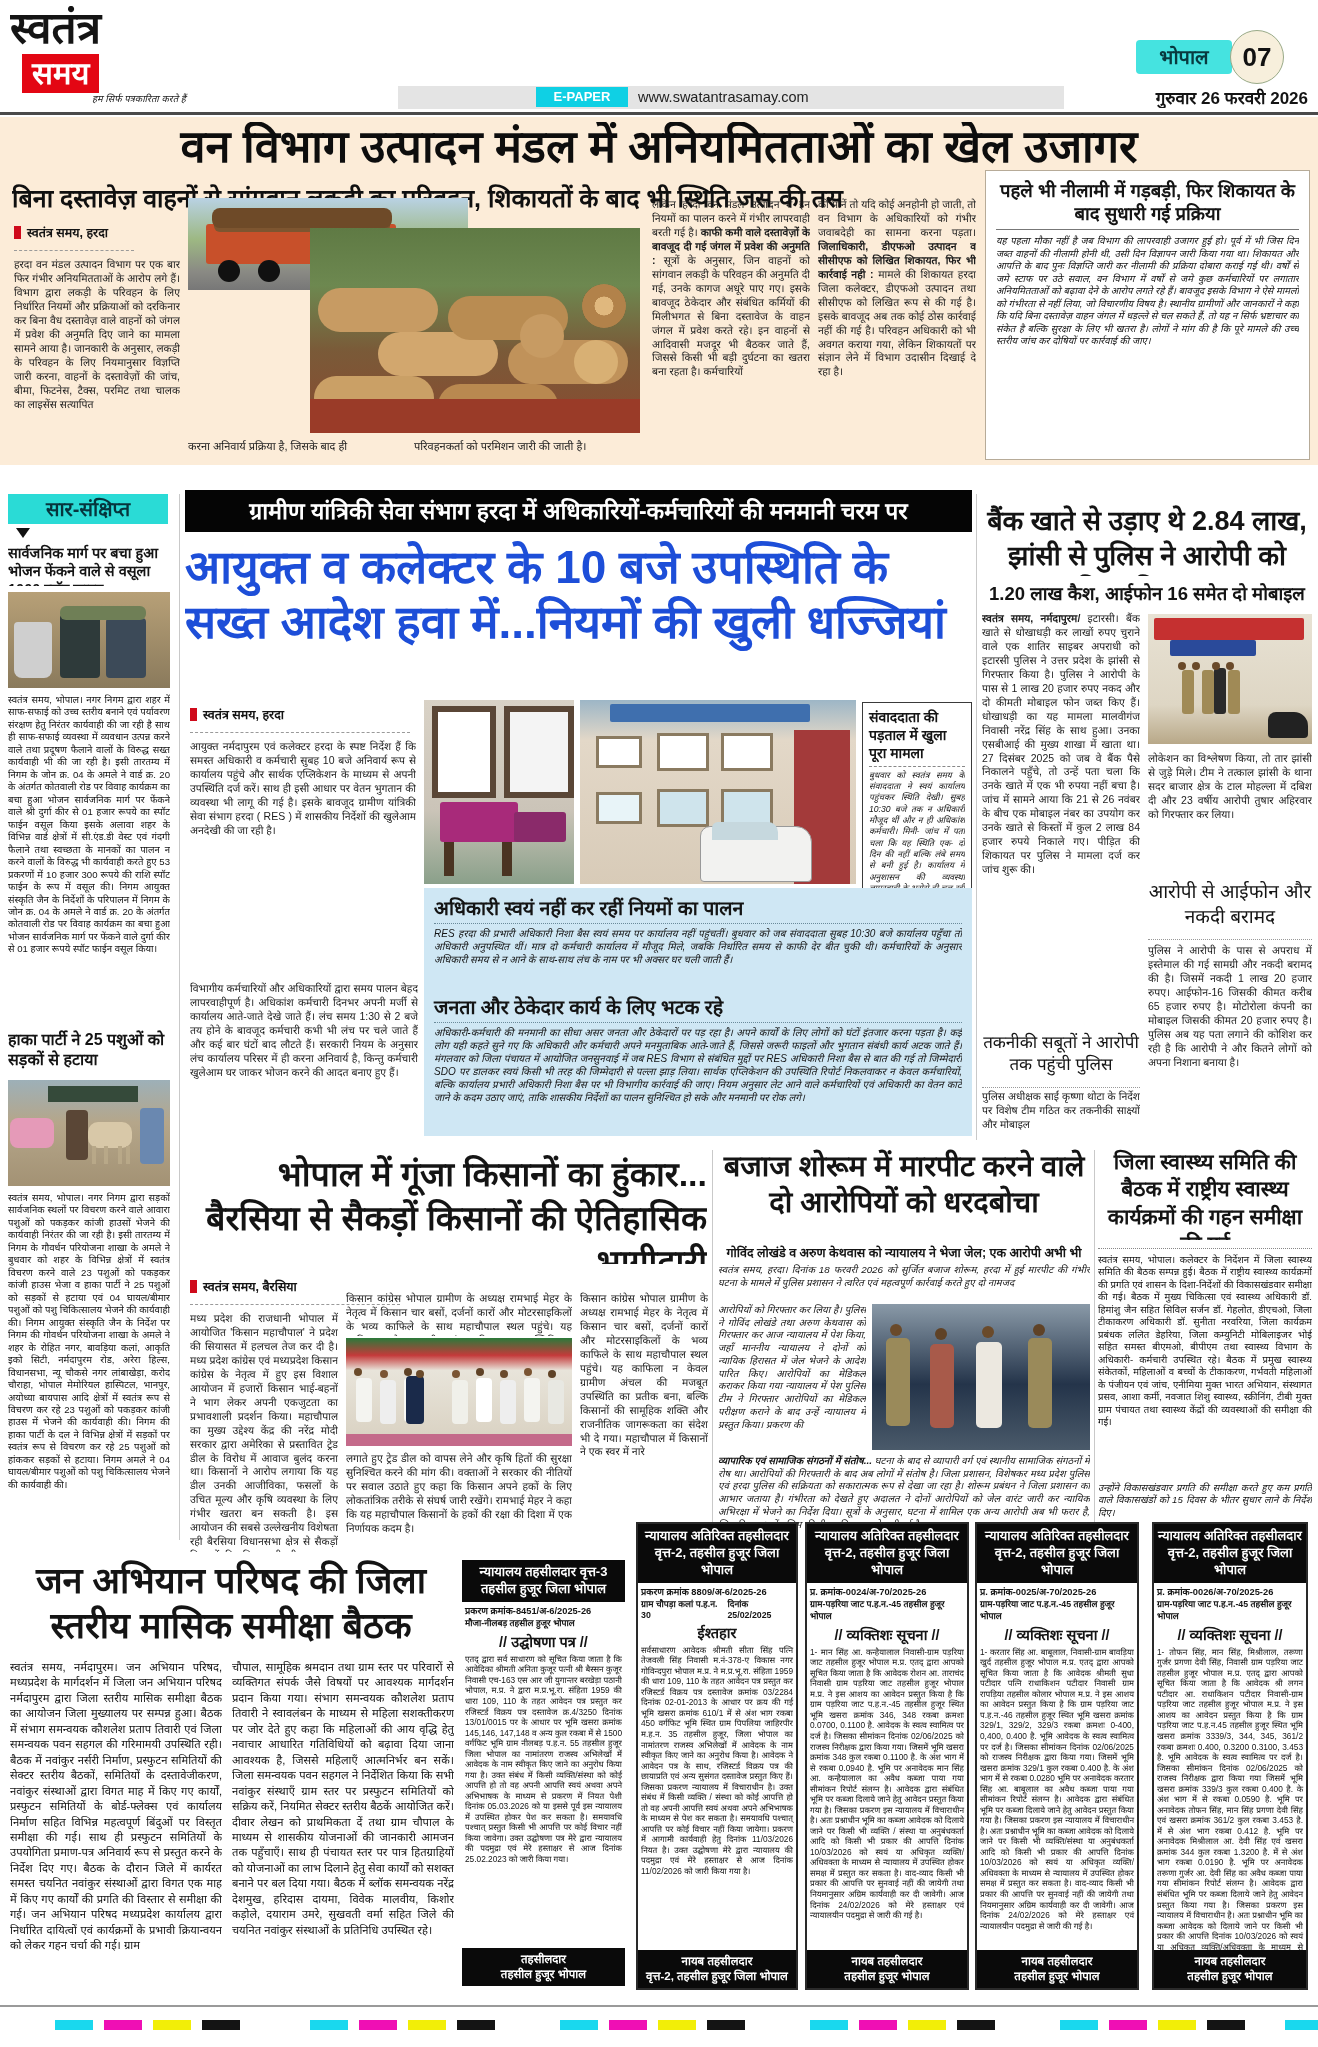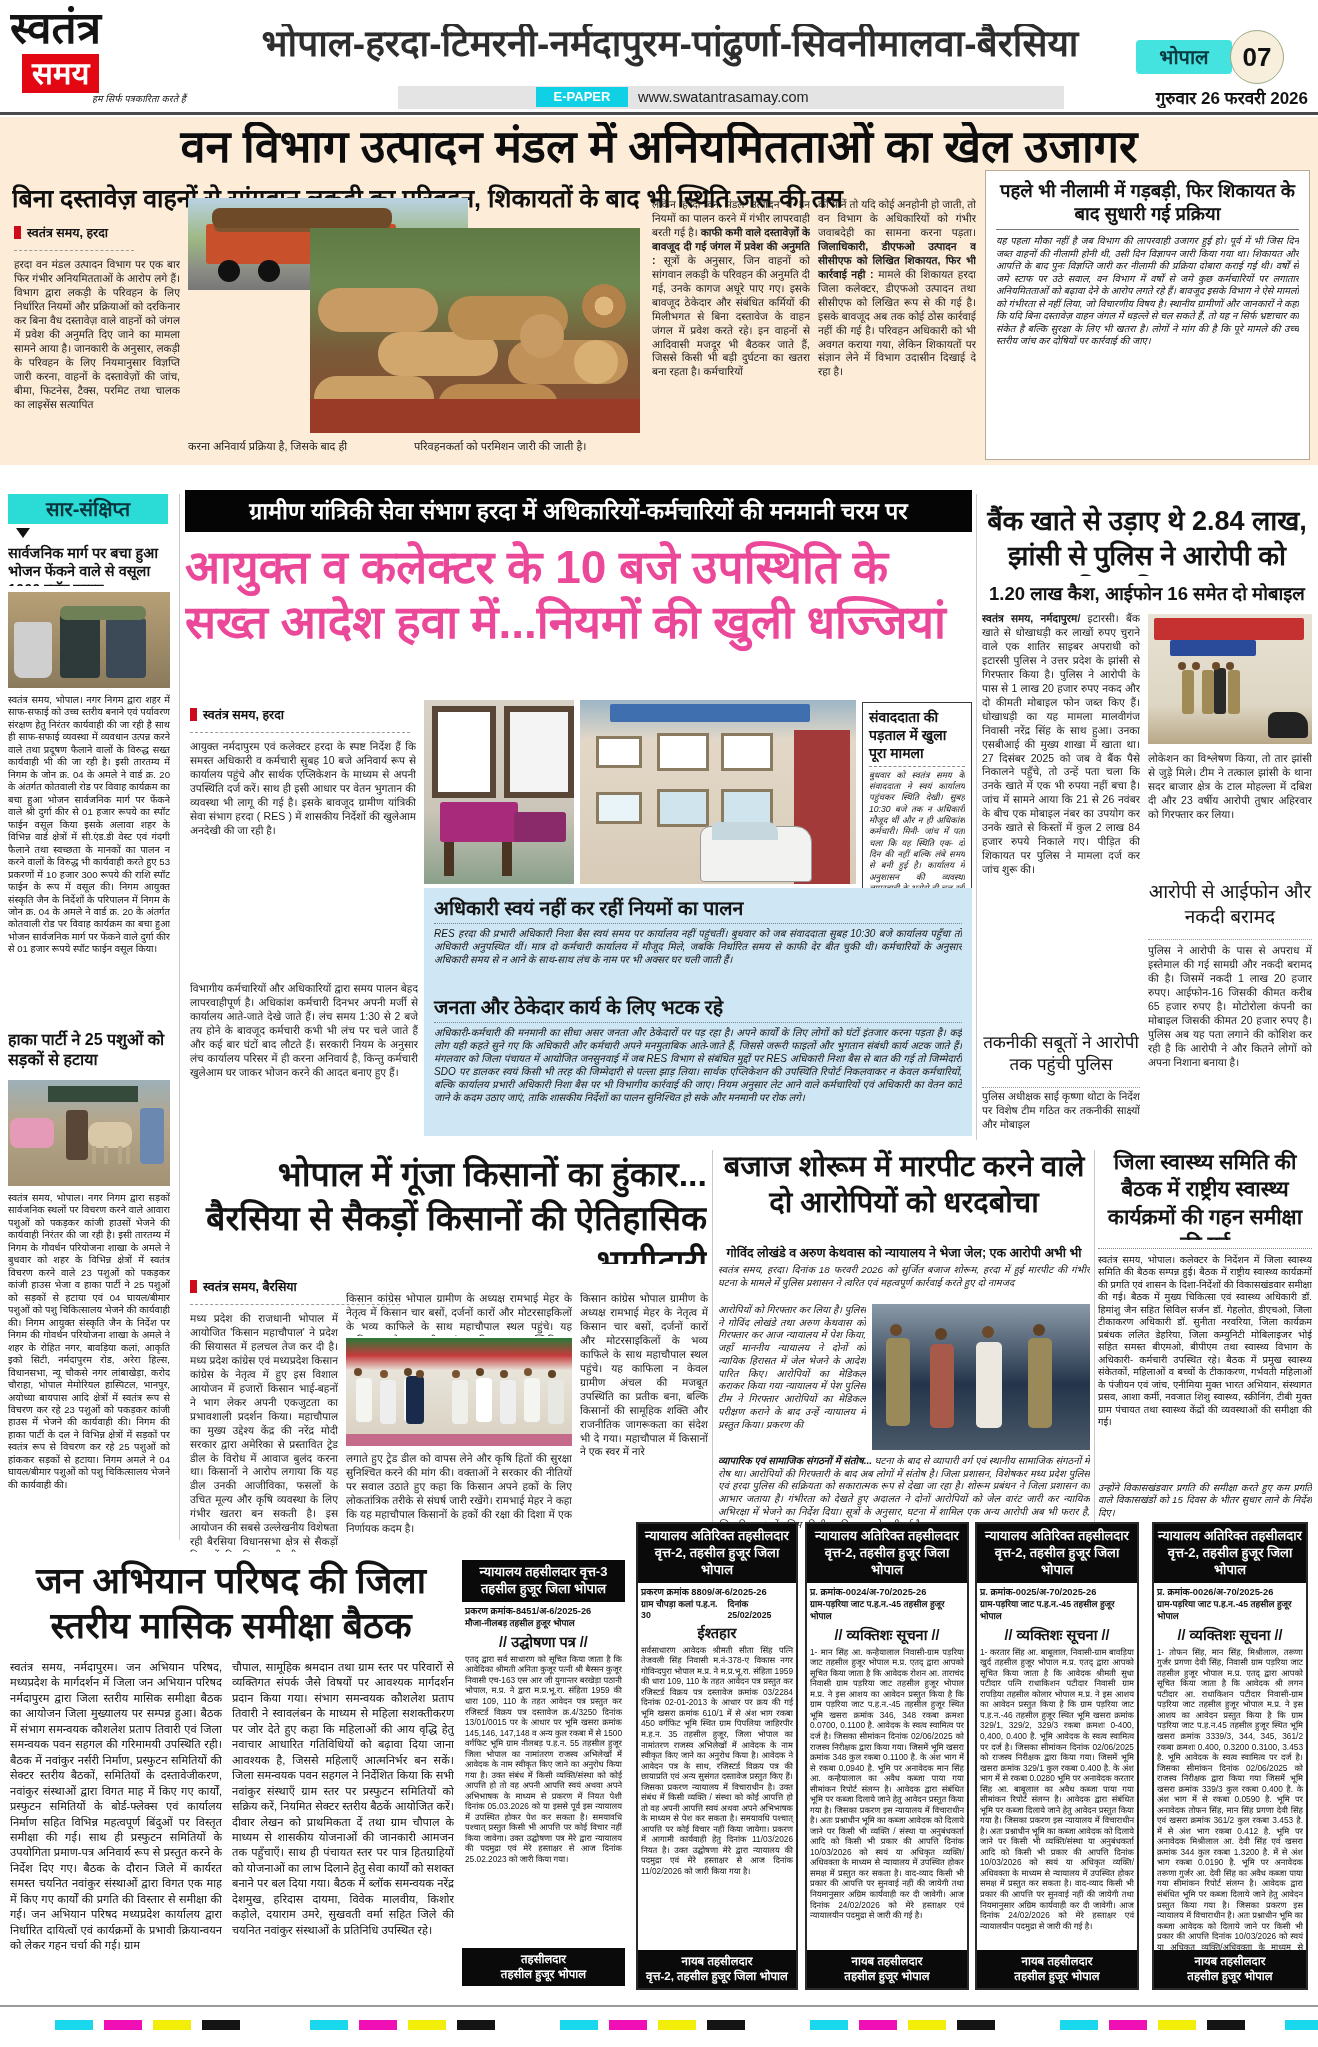--- a/index.html
+++ b/index.html
@@ -30,21 +30,21 @@
   .byline{display:flex;align-items:center;gap:6px;font-weight:800;font-size:12.5px}
   .redsq{display:inline-block;width:7px;height:13px;background:#cf0a1b}
   .byrule{border-bottom:1px dashed #9a9a9a;height:6px;width:120px}
   .cap{font-size:11px;color:#1a1a1a}
   .bold-inline{font-weight:800}
   
   .cyanbox{background:#2adbd6;color:#06353d;font-size:20px;font-weight:900;text-align:center;line-height:30px}
   .tri{width:0;height:0;border-left:7px solid transparent;border-right:7px solid transparent;border-top:10px solid #111}
   .brief-h{font-size:14.5px;font-weight:800;line-height:1.25}
   .kicker{background:#050505;color:#fff;font-size:23px;font-weight:700;text-align:center;line-height:42px}
-  .h-mega{font-size:46px;font-weight:900;line-height:1.2;color:#ec4899}
+  .h-mega{font-size:46px;font-weight:900;line-height:1.2;color:#1d4ed8}
   .probe{border:1.5px solid #3a3a3a;background:#fff;padding:5px 6px}
   .probe-h{font-size:14px;font-weight:800;line-height:1.3;border-bottom:1px dashed #888;padding-bottom:3px;margin-bottom:3px}
   .h-sub{font-size:19px;font-weight:800;line-height:1.3;border-bottom:1px dotted #7a7a7a;padding-bottom:4px}
   .bluebox{background:#cfe7f4;padding:6px 10px}
   .bb-h{font-size:19.5px;font-weight:800;border-bottom:1px dotted #6a8a9a;padding-bottom:2px;margin-bottom:3px}
   .bb-t{font-size:10px;line-height:1.3;font-style:italic;text-align:justify}
   .h-bank{font-size:27px;font-weight:800;line-height:1.28;text-align:center}
   .h-bank-deck{font-size:18.5px;font-weight:600;text-align:center}
   .h-col-sub{font-size:18px;font-weight:400;line-height:1.3;text-align:center;border-bottom:1px dotted #999;padding-bottom:3px}
   
@@ -77,21 +77,20 @@
 <div class="page">
 
   <div class="t" style="left:10px;top:6px;width:160px;height:52px">
     <span class="brand-top">स्वतंत्र</span>
   </div>
   <div class="t" style="left:22px;top:54px;width:140px;height:42px">
     <span class="brand-bottom">समय</span>
   </div>
   <div class="t tagline" style="left:92px;top:92px;width:180px;height:14px">हम सिर्फ पत्रकारिता करते हैं</div>
 
-  <div class="t cities" style="left:240px;top:24px;width:860px;height:52px">भोपाल-हरदा-टिमरनी-नर्मदापुरम-पांढुर्णा-सिवनीमालवा-बैरसिया</div>
 
   <div class="t badge" style="left:1136px;top:40px;width:96px;height:34px">भोपाल</div>
   <div class="t badge-circle" style="left:1230px;top:30px;width:52px;height:52px">07</div>
 
   <div class="t graybar" style="left:398px;top:86px;width:666px;height:23px"></div>
   <div class="t epaper" style="left:536px;top:87px;width:92px;height:20px">E-PAPER</div>
   <div class="t url" style="left:638px;top:86px;width:280px;height:22px">www.swatantrasamay.com</div>
   <div class="t edate" style="left:1080px;top:86px;width:228px;height:22px">गुरुवार 26 फरवरी 2026</div>
   <div class="t mast-rule" style="left:0;top:112px;width:1318px;height:3px"></div>
 

